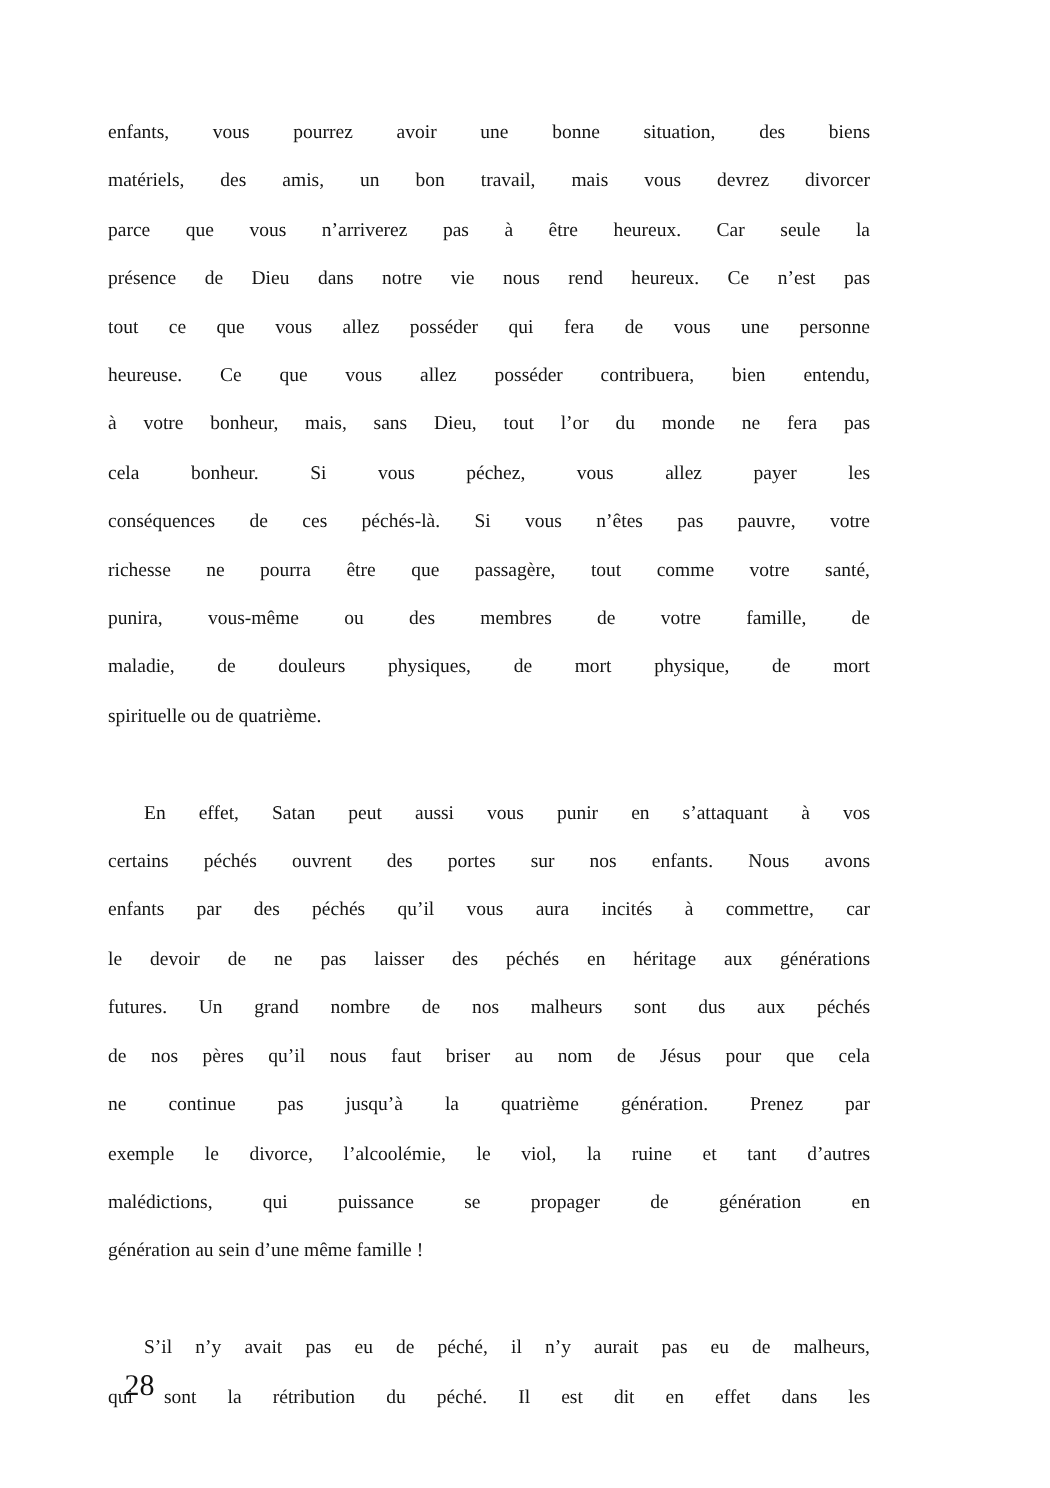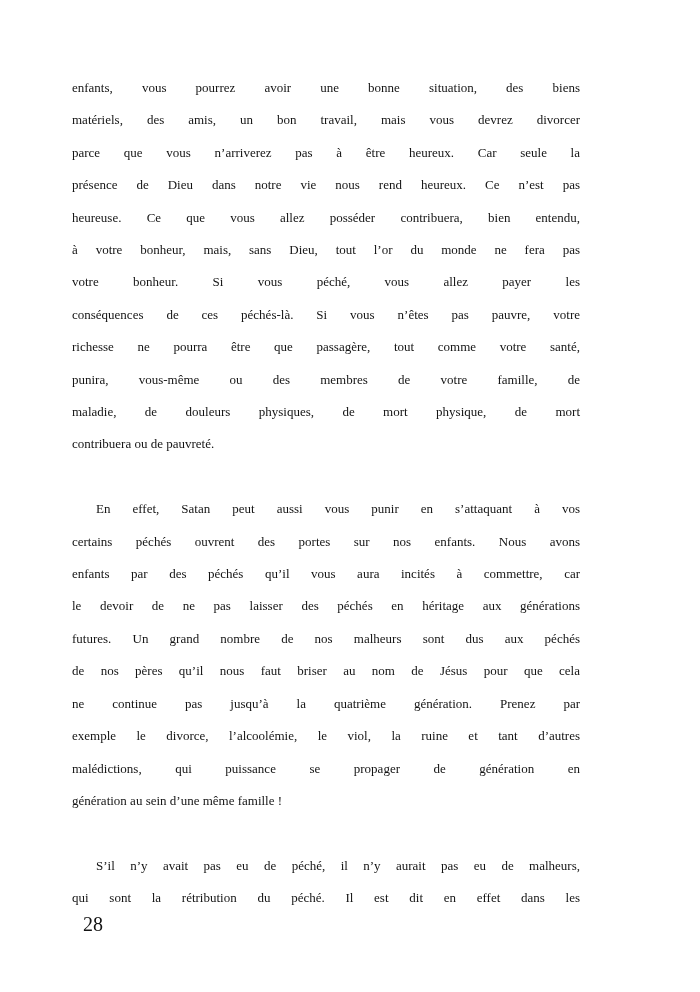--- a/index.html
+++ b/index.html
@@ -55,28 +55,29 @@
 </head>
 <body>
 
 <div class="page">
 
   <p class="para">
     <span class="line">enfants, vous pourrez avoir une bonne situation, des biens</span>
     <span class="line">matériels, des amis, un bon travail, mais vous devrez divorcer</span>
     <span class="line">parce que vous n’arriverez pas à être heureux. Car seule la</span>
     <span class="line">présence de Dieu dans notre vie nous rend heureux. Ce n’est pas</span>
+    <span class="line">tout ce que vous allez posséder qui fera de vous une personne</span>
     <span class="line">heureuse. Ce que vous allez posséder contribuera, bien entendu,</span>
     <span class="line">à votre bonheur, mais, sans Dieu, tout l’or du monde ne fera pas</span>
-    <span class="line">votre bonheur. Si vous péché, vous allez payer les</span>
+    <span class="line">cela bonheur. Si vous péchez, vous allez payer les</span>
     <span class="line">conséquences de ces péchés-là. Si vous n’êtes pas pauvre, votre</span>
     <span class="line">richesse ne pourra être que passagère, tout comme votre santé,</span>
     <span class="line">punira, vous-même ou des membres de votre famille, de</span>
     <span class="line">maladie, de douleurs physiques, de mort physique, de mort</span>
-    <span class="line last">contribuera ou de pauvreté.</span>
+    <span class="line last">spirituelle ou de quatrième.</span>
   </p>
 
   <div class="gap"></div>
 
   <p class="para">
     <span class="line indent">En effet, Satan peut aussi vous punir en s’attaquant à vos</span>
     <span class="line">certains péchés ouvrent des portes sur nos enfants. Nous avons</span>
     <span class="line">enfants par des péchés qu’il vous aura incités à commettre, car</span>
     <span class="line">le devoir de ne pas laisser des péchés en héritage aux générations</span>
     <span class="line">futures. Un grand nombre de nos malheurs sont dus aux péchés</span>

